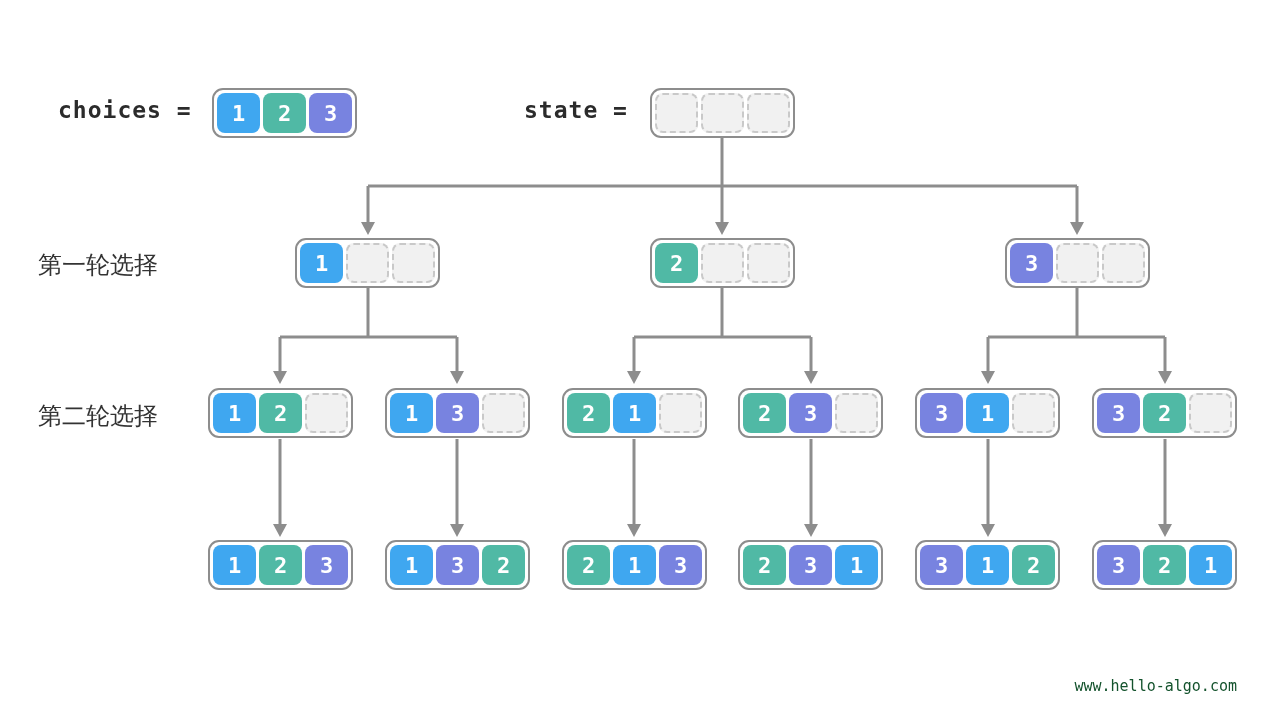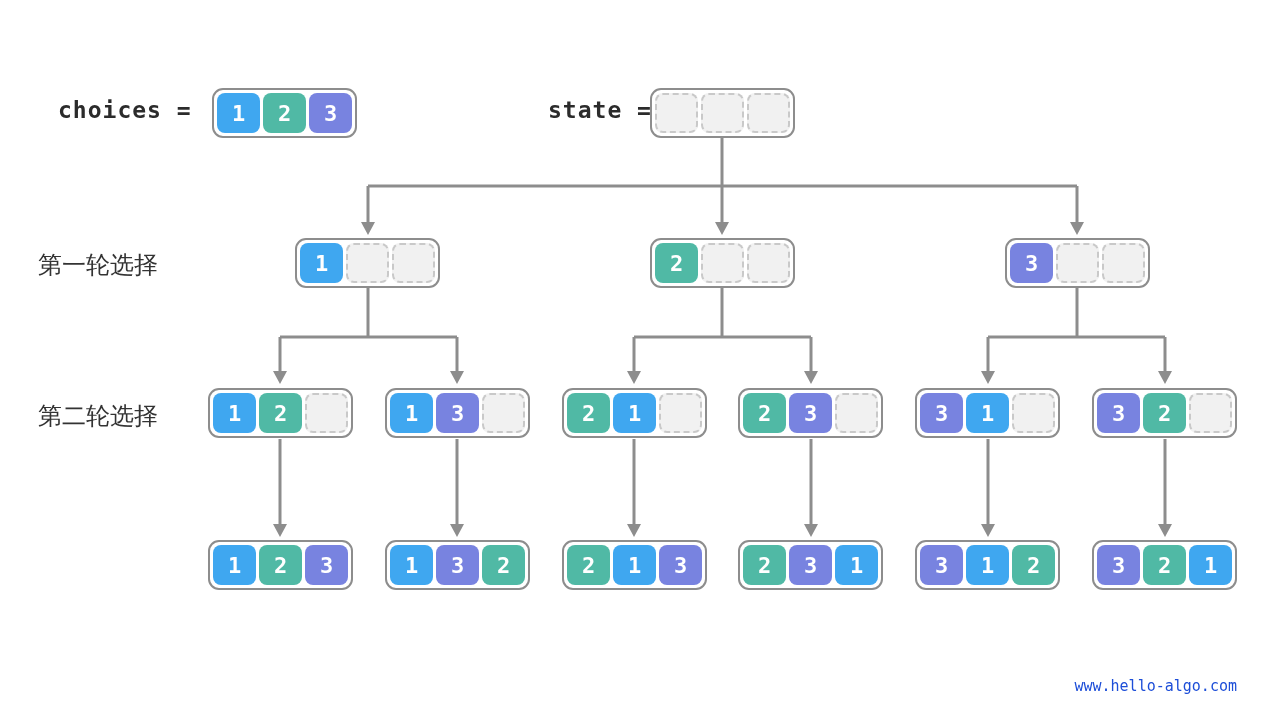--- a/index.html
+++ b/index.html
@@ -17,21 +17,21 @@
         color:#ffffff;font:bold 22px "DejaVu Sans Mono","DejaVu Sans",monospace;}
   .cell[data-v="1"]{background:#3fa7f0;border:none;}
   .cell[data-v="2"]{background:#50b9a5;border:none;}
   .cell[data-v="3"]{background:#7883e0;border:none;}
 
   .toplabel{position:absolute;top:97px;color:#2b2b2b;
             font:bold 23px "DejaVu Sans Mono","Liberation Mono",monospace;
             letter-spacing:1px;white-space:pre;}
   .rowlabel{position:absolute;left:38px;color:#333333;
             font:24px "Liberation Sans",sans-serif;white-space:nowrap;}
-  .watermark{position:absolute;right:43px;bottom:25px;color:#1d4ed8;
+  .watermark{position:absolute;right:43px;bottom:25px;color:#14532d;
              font:15px "DejaVu Sans Mono","Liberation Mono",monospace;}
 </style>
 </head>
 <body>
 
 <div class="canvas">
 
   <svg class="connectors" viewBox="0 0 1280 720" xmlns="http://www.w3.org/2000/svg">
     <g stroke="#8d8d8d" stroke-width="3" fill="none">
       <path d="M722 136 V224"></path>
@@ -82,21 +82,21 @@
     </g>
   </svg>
 
   <div class="toplabel" style="left:58px;">choices =</div>
   <div class="box" style="left:212px;top:88px;">
     <span class="cell" data-v="1">1</span>
     <span class="cell" data-v="2">2</span>
     <span class="cell" data-v="3">3</span>
   </div>
 
-  <div class="toplabel" style="left:548px;">state =</div>
+  <div class="toplabel" style="left:524px;">state =</div>
   <div class="box" style="left:650px;top:88px;">
     <span class="cell" data-v=""></span>
     <span class="cell" data-v=""></span>
     <span class="cell" data-v=""></span>
   </div>
 
   <div class="rowlabel" style="top:249px;">第一轮选择</div>
   <div class="rowlabel" style="top:400px;">第二轮选择</div>
 
   <div class="box" style="left:295px;top:238px;">

